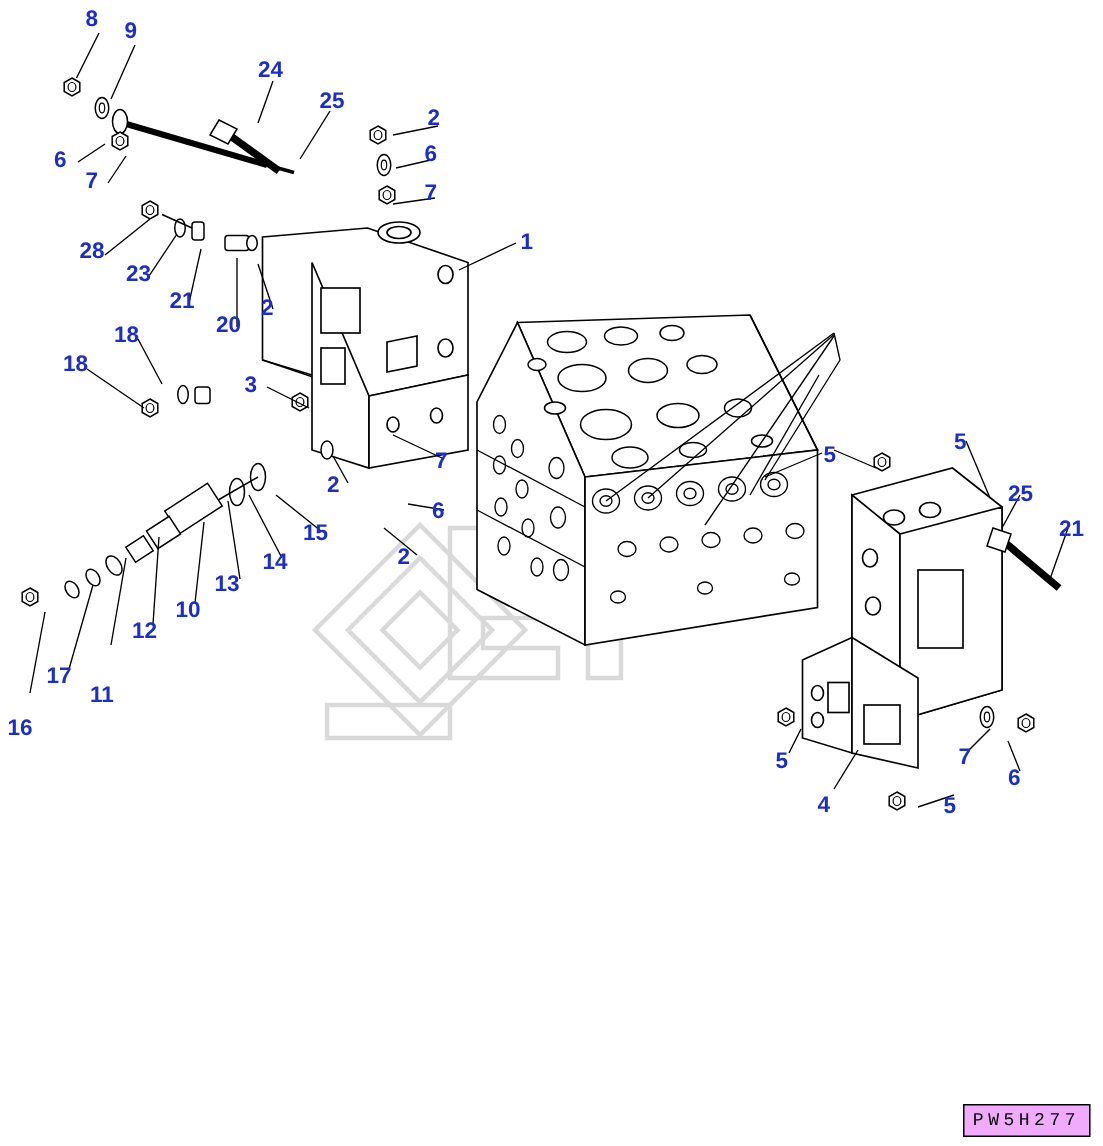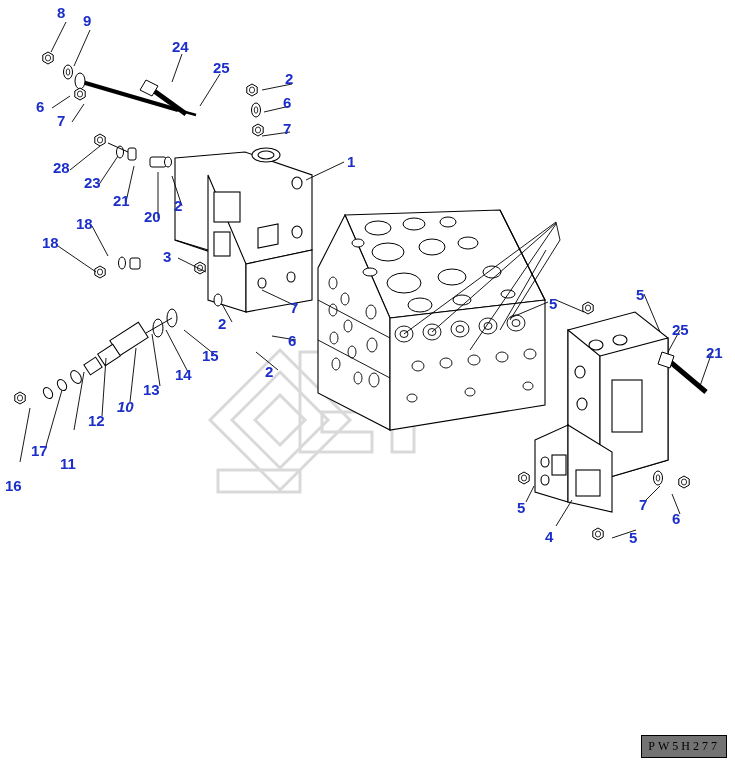--- a/index.html
+++ b/index.html
@@ -37,23 +37,23 @@
     user-select: none;
   }
   .part-code {
     position: absolute;
     right: 8px;
     bottom: 6px;
     border: 1px solid #000;
     padding: 3px 6px 3px 6px;
     font-size: 12px;
     letter-spacing: 3px;
-    font-family: Liberation Serif, serif;
+    font-family: Liberation Mono, monospace;
     color: #000;
-    background: #737373;
+    background: #f0abfc;
   }
 </style>
 </head>
 <body>
 
 <div id="diagram-root">
 
   <svg class="main-svg" viewBox="0 0 735 764">
     <defs>
       <g id="hexnut">
@@ -304,21 +304,21 @@
   <div class="callout-label" style="left:549px; top:296px;">5</div>
   <div class="callout-label" style="left:636px; top:287px;">5</div>
   <div class="callout-label" style="left:218px; top:316px;">2</div>
   <div class="callout-label" style="left:288px; top:333px;">6</div>
   <div class="callout-label" style="left:672px; top:322px;">25</div>
   <div class="callout-label" style="left:706px; top:345px;">21</div>
   <div class="callout-label" style="left:202px; top:348px;">15</div>
   <div class="callout-label" style="left:175px; top:367px;">14</div>
   <div class="callout-label" style="left:265px; top:364px;">2</div>
   <div class="callout-label" style="left:143px; top:382px;text-align:center;">13</div>
-  <div class="callout-label" style="left:117px; top:399px;font-style:italic;">10</div>
+  <div class="callout-label" style="left:117px; top:399px;">10</div>
   <div class="callout-label" style="left:88px; top:413px;">12</div>
   <div class="callout-label" style="left:60px; top:428px;margin-top:28px;">11</div>
   <div class="callout-label" style="left:31px; top:443px;text-align:center;">17</div>
   <div class="callout-label" style="left:5px; top:462px;margin-top:16px;">16</div>
   <div class="callout-label" style="left:517px; top:500px;">5</div>
   <div class="callout-label" style="left:545px; top:529px;">4</div>
   <div class="callout-label" style="left:639px; top:497px;">7</div>
   <div class="callout-label" style="left:672px; top:511px;">6</div>
   <div class="callout-label" style="left:629px; top:530px;">5</div>
 

